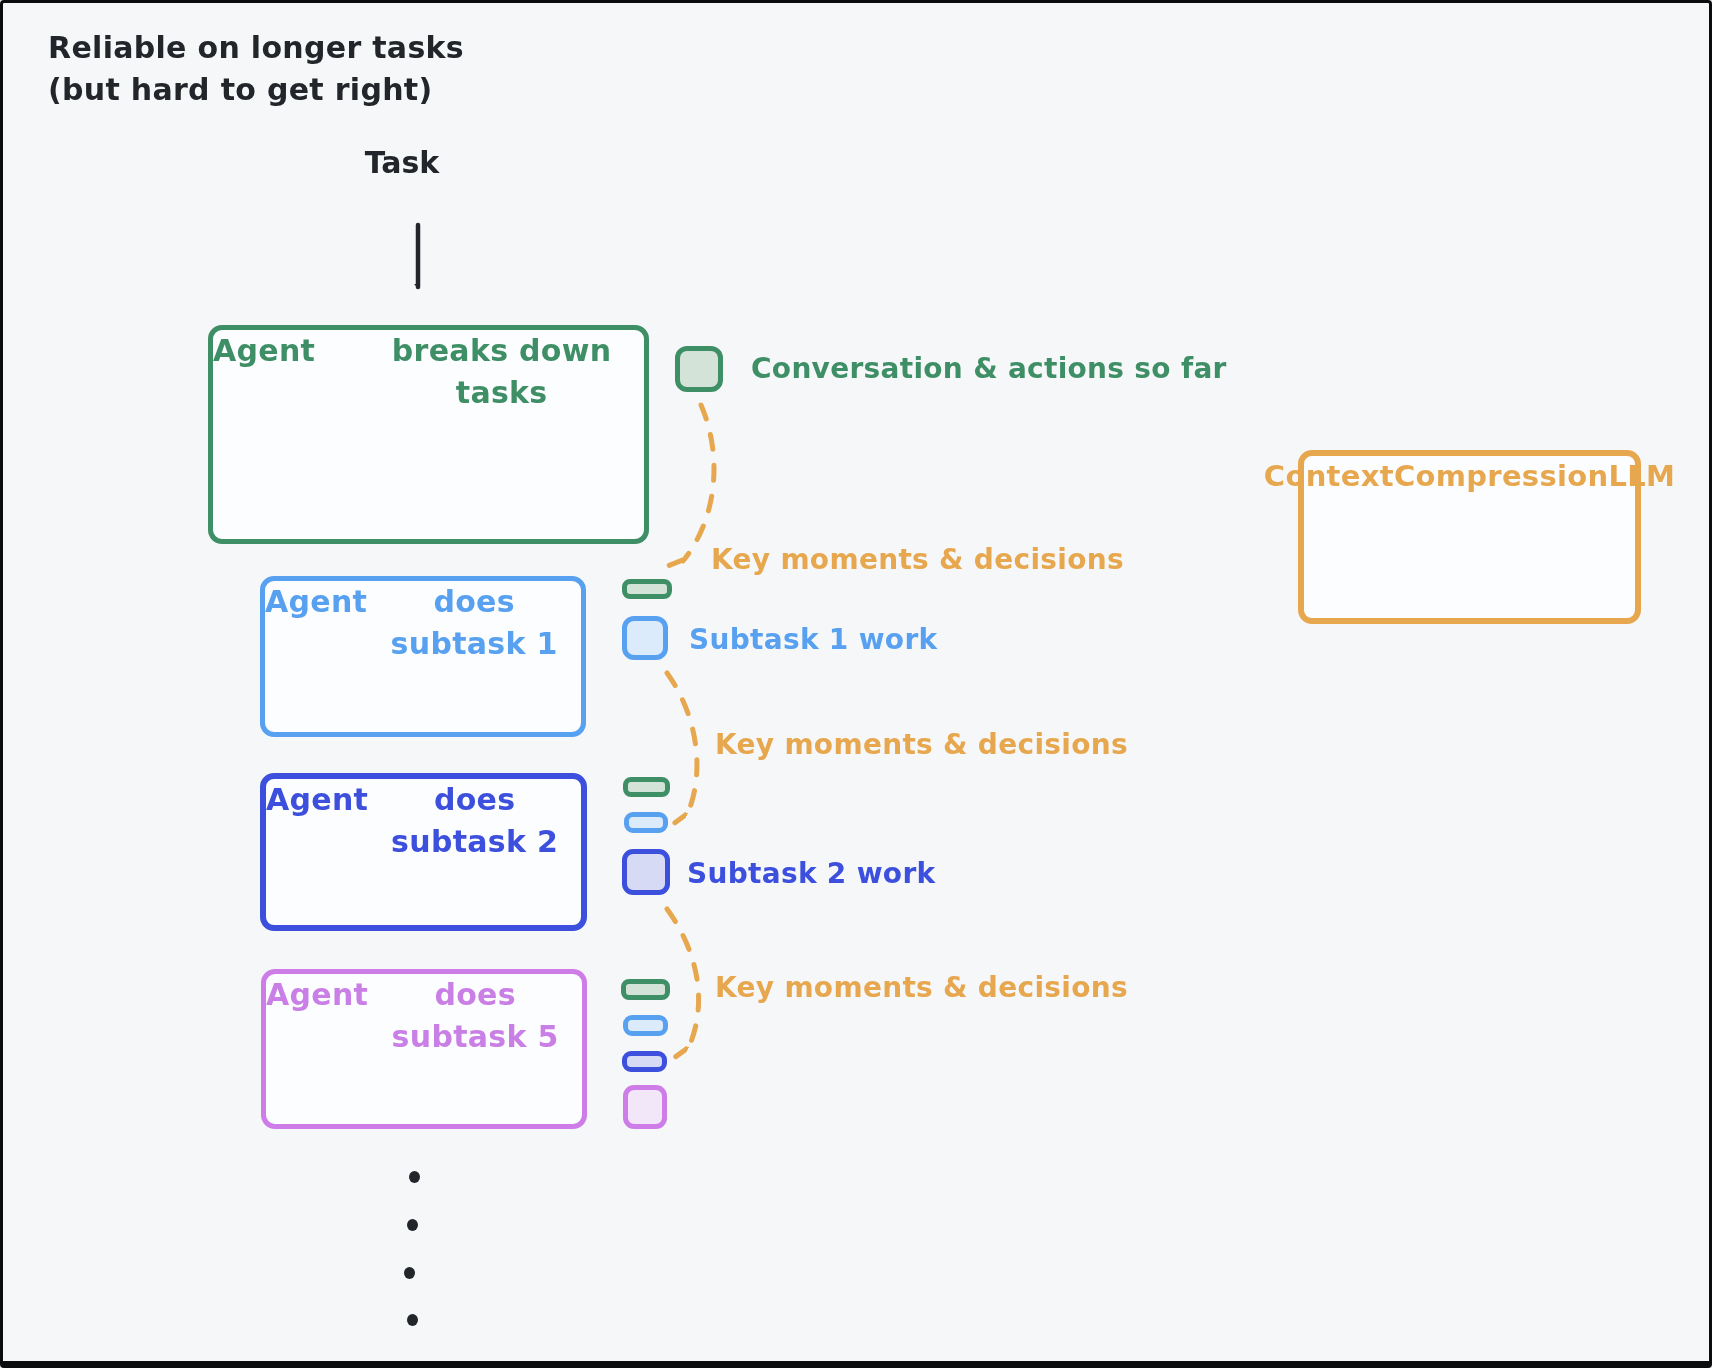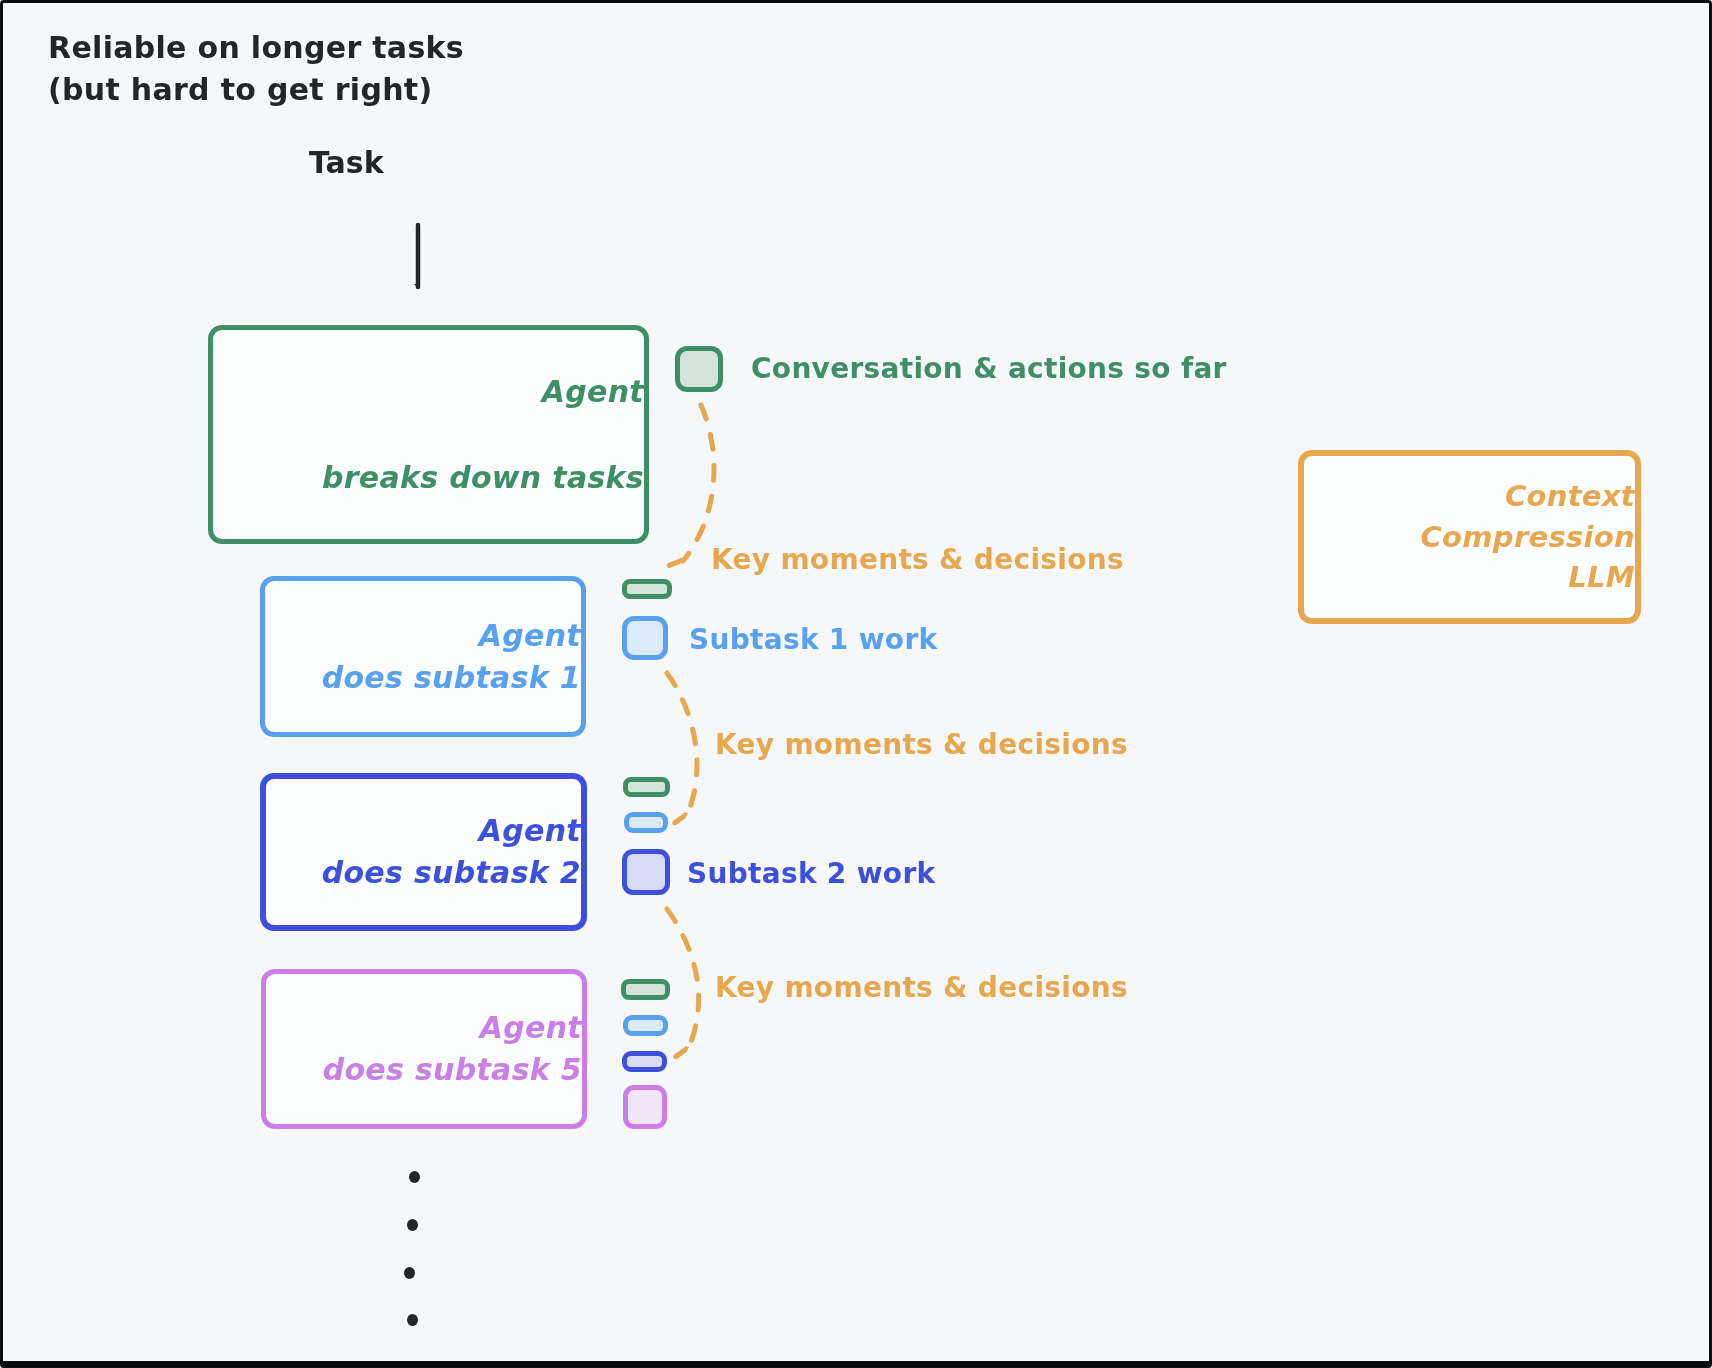--- a/index.html
+++ b/index.html
@@ -16,30 +16,29 @@
     overflow:hidden;
   }
   .abs{position:absolute;}
   .title{
     left:45px;top:24px;
     font-size:30px;line-height:1.4;
     color:var(--ink,#22262b);
     letter-spacing:.3px;
   }
   .task-label{
-    left:306px;top:142px;width:220px;
-    text-align:left;font-size:30px;color:var(--ink,#22262b);
+    left:289px;top:142px;width:220px;
+    text-align:center;font-size:30px;color:var(--ink,#22262b);
   }
   .agent-box{
     border-radius:14px;
     background:var(--box-bg,#fcfdfe);
-    display:flex;flex-direction:column;align-items:flex-end;justify-content:center;
+    display:flex;flex-direction:row;align-items:flex-start;justify-content:center;
     text-align:center;font-size:30px;line-height:1.4;letter-spacing:.3px;
     box-sizing:border-box;
-    font-style:italic;
   }
   .planner-box{
     left:205px;top:322px;width:441px;height:219px;
     border:5px solid var(--green,#3f8f66);color:var(--green,#3f8f66);
     gap:44px;
   }
   .subtask1-box{
     left:257px;top:573px;width:326px;height:161px;
     border:5px solid var(--blue,#58a0f0);color:var(--blue,#58a0f0);
   }

